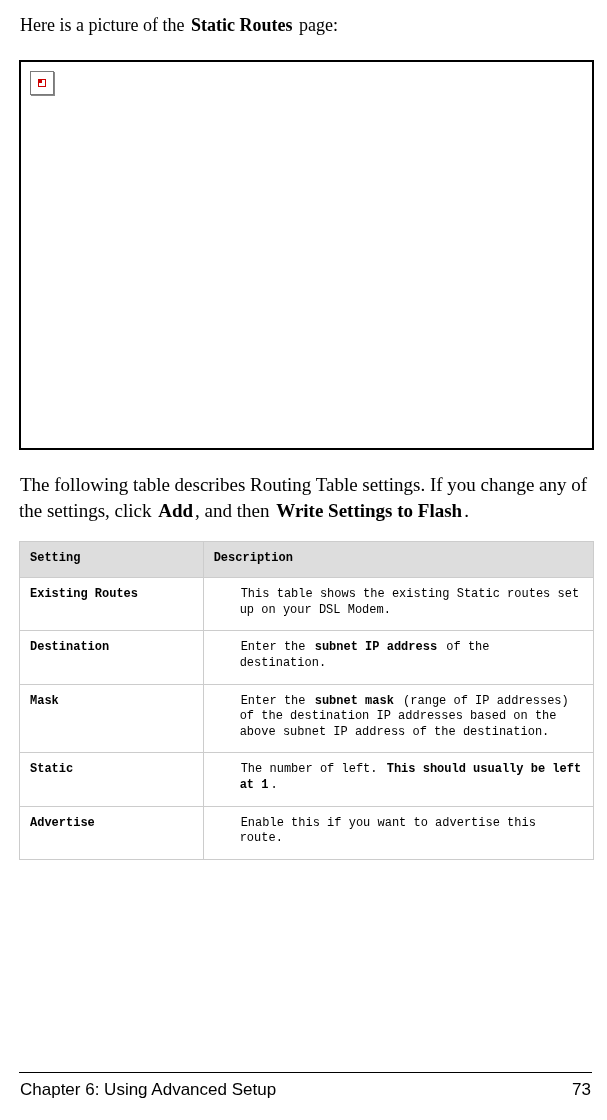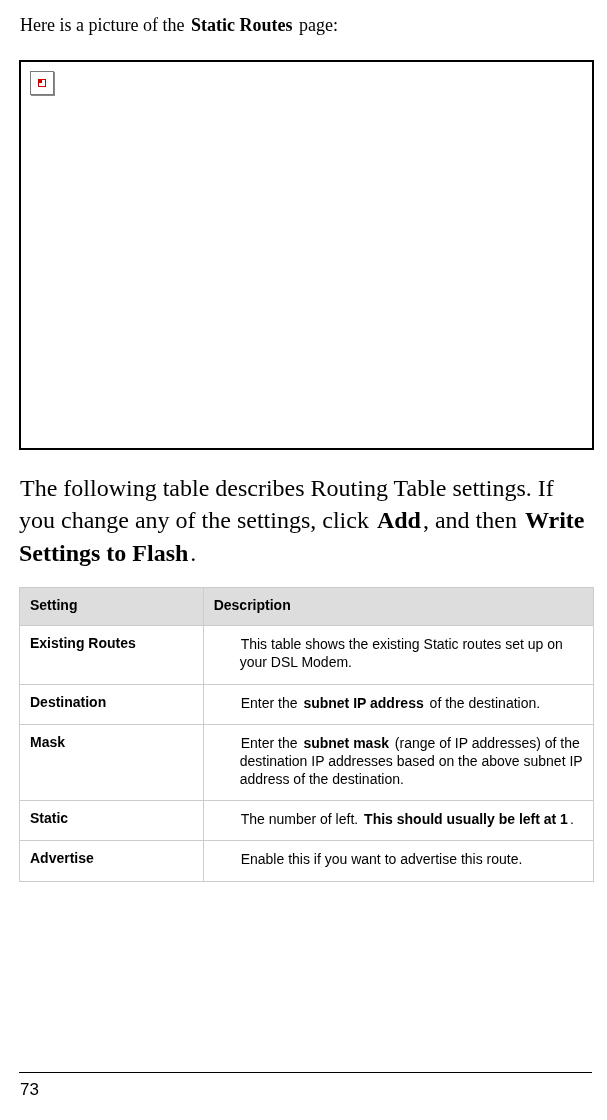--- a/index.html
+++ b/index.html
@@ -55,32 +55,32 @@
     }
     .broken-img .square {
       width: 8px;
       height: 8px;
       border: 1px solid #c00;
       position: absolute;
       bottom: 0;
       right: 0;
     }
     .desc-para {
-      font-size: 24px;
+      font-size: 19px;
       line-height: 1.35;
       margin-bottom: 18px;
     }
     .desc-para .bold {
       font-weight: bold;
     }
     table.settings {
       width: 100%;
       border-collapse: collapse;
-      font-family: Liberation Sans, sans-serif;
-      font-size: 14px;
+      font-family: Liberation Mono, monospace;
+      font-size: 12px;
     }
     table.settings th, table.settings td {
       border: 1px solid #ccc;
       padding: 9px 10px 12px 10px;
       vertical-align: top;
       text-align: left;
     }
     table.settings th {
       background: #ddd;
       font-weight: bold;
@@ -154,14 +154,15 @@
       <td class="setting-desc"><span>The number of left. </span><span class="b">This should usually be left at 1</span><span>.</span></td>
     </tr>
     <tr>
       <td class="setting-name">Advertise</td>
       <td class="setting-desc"><span>Enable this if you want to advertise this route.</span></td>
     </tr>
   </tbody>
 </table>
 
 <div class="footer">
+  <span>Chapter 6: Using Advanced Setup</span>
   <span>73</span>
 </div>
 
 </body></html>

